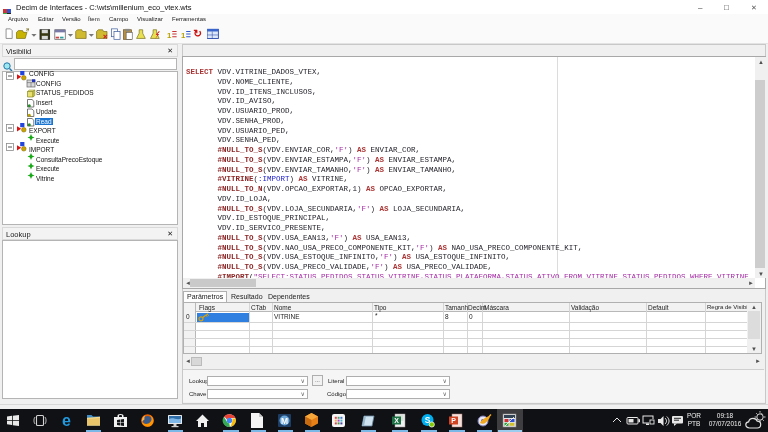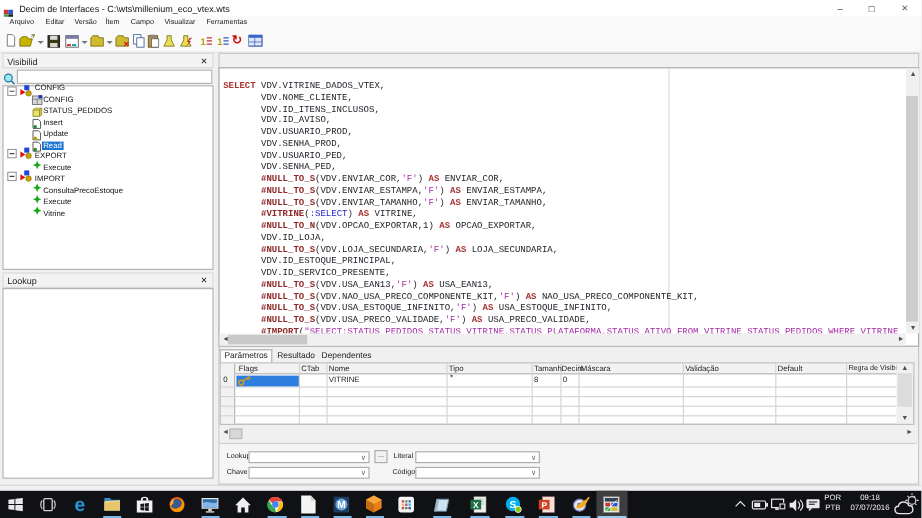--- a/index.html
+++ b/index.html
@@ -228,21 +228,21 @@
        VDV.NOME_CLIENTE,
        VDV.ID_ITENS_INCLUSOS,
        VDV.ID_AVISO,
        VDV.USUARIO_PROD,
        VDV.SENHA_PROD,
        VDV.USUARIO_PED,
        VDV.SENHA_PED,
        <span class="f">#NULL_TO_S</span>(VDV.ENVIAR_COR,<span class="s">'F'</span>) <span class="k">AS</span> ENVIAR_COR,
        <span class="f">#NULL_TO_S</span>(VDV.ENVIAR_ESTAMPA,<span class="s">'F'</span>) <span class="k">AS</span> ENVIAR_ESTAMPA,
        <span class="f">#NULL_TO_S</span>(VDV.ENVIAR_TAMANHO,<span class="s">'F'</span>) <span class="k">AS</span> ENVIAR_TAMANHO,
-       <span class="f">#VITRINE</span>(<span class="p">:SELECT</span>) <span class="k">AS</span> VITRINE,
+       <span class="f">#VITRINE</span>(<span class="p">:IMPORT</span>) <span class="k">AS</span> VITRINE,
        <span class="f">#NULL_TO_N</span>(VDV.OPCAO_EXPORTAR,1) <span class="k">AS</span> OPCAO_EXPORTAR,
        VDV.ID_LOJA,
        <span class="f">#NULL_TO_S</span>(VDV.LOJA_SECUNDARIA,<span class="s">'F'</span>) <span class="k">AS</span> LOJA_SECUNDARIA,
        VDV.ID_ESTOQUE_PRINCIPAL,
        VDV.ID_SERVICO_PRESENTE,
        <span class="f">#NULL_TO_S</span>(VDV.USA_EAN13,<span class="s">'F'</span>) <span class="k">AS</span> USA_EAN13,
        <span class="f">#NULL_TO_S</span>(VDV.NAO_USA_PRECO_COMPONENTE_KIT,<span class="s">'F'</span>) <span class="k">AS</span> NAO_USA_PRECO_COMPONENTE_KIT,
        <span class="f">#NULL_TO_S</span>(VDV.USA_ESTOQUE_INFINITO,<span class="s">'F'</span>) <span class="k">AS</span> USA_ESTOQUE_INFINITO,
        <span class="f">#NULL_TO_S</span>(VDV.USA_PRECO_VALIDADE,<span class="s">'F'</span>) <span class="k">AS</span> USA_PRECO_VALIDADE,
        <span class="f">#IMPORT</span>(<span class="s">"SELECT:STATUS_PEDIDOS STATUS_VITRINE,STATUS_PLATAFORMA,STATUS_ATIVO FROM VITRINE_STATUS_PEDIDOS WHERE VITRINE</span>

